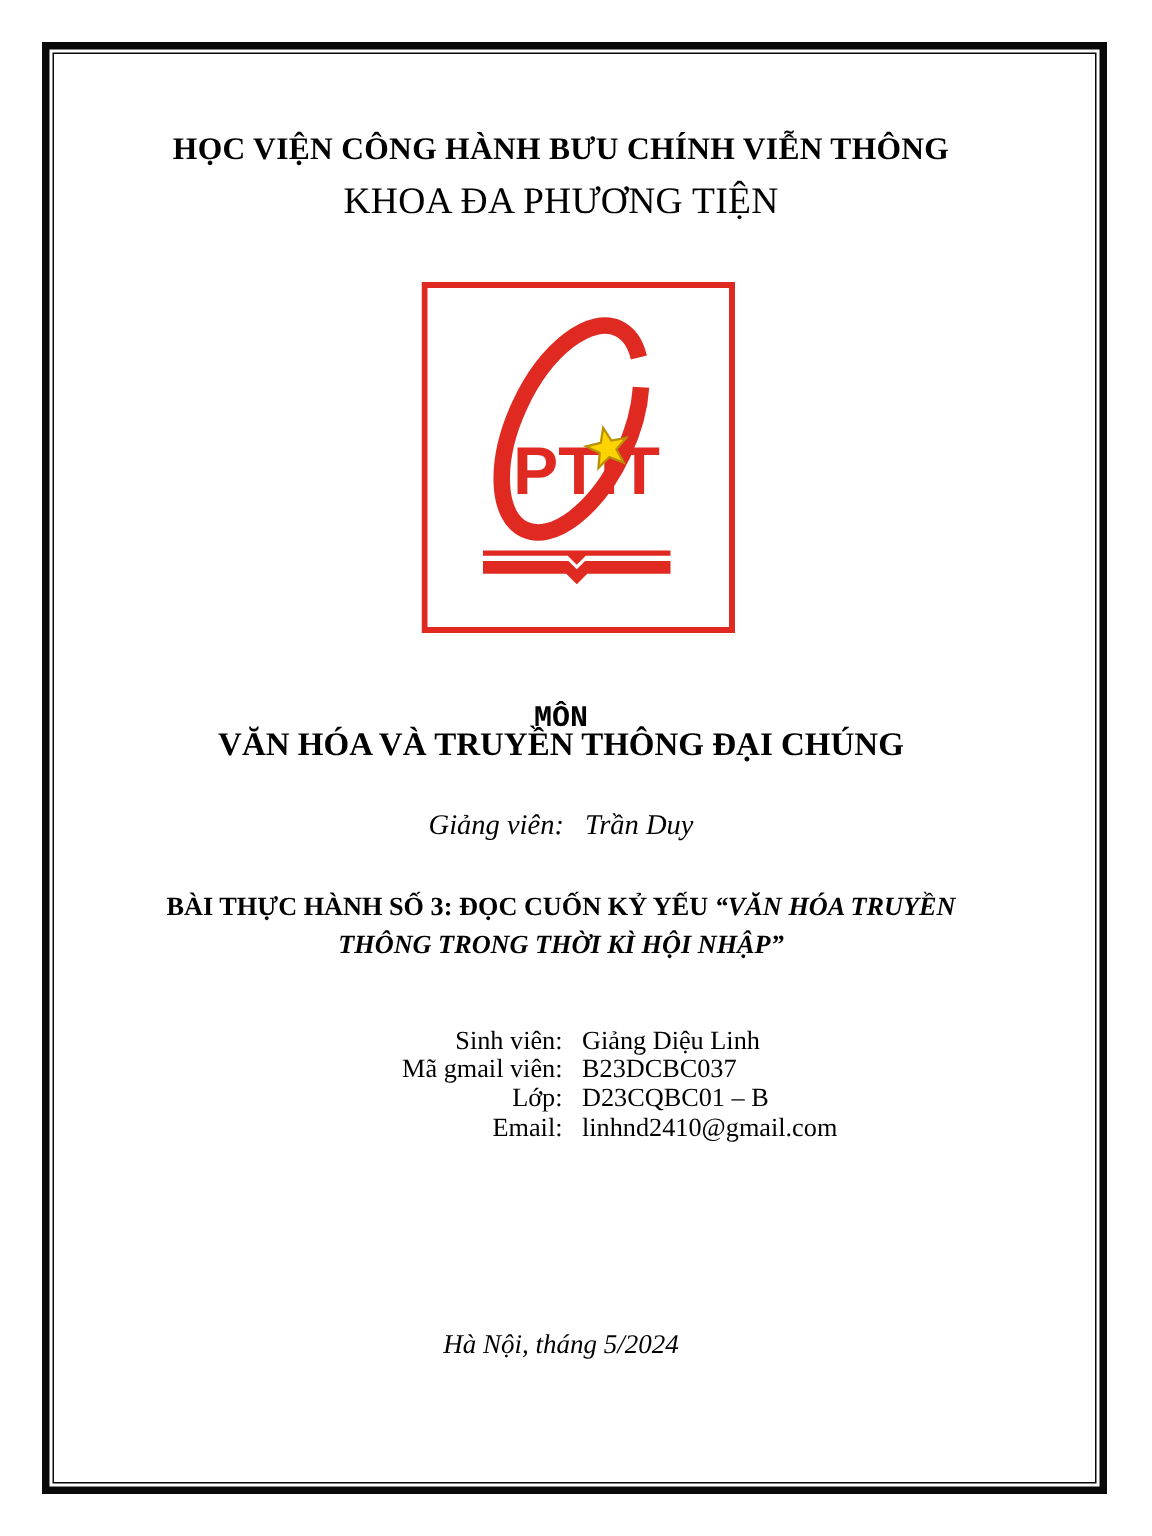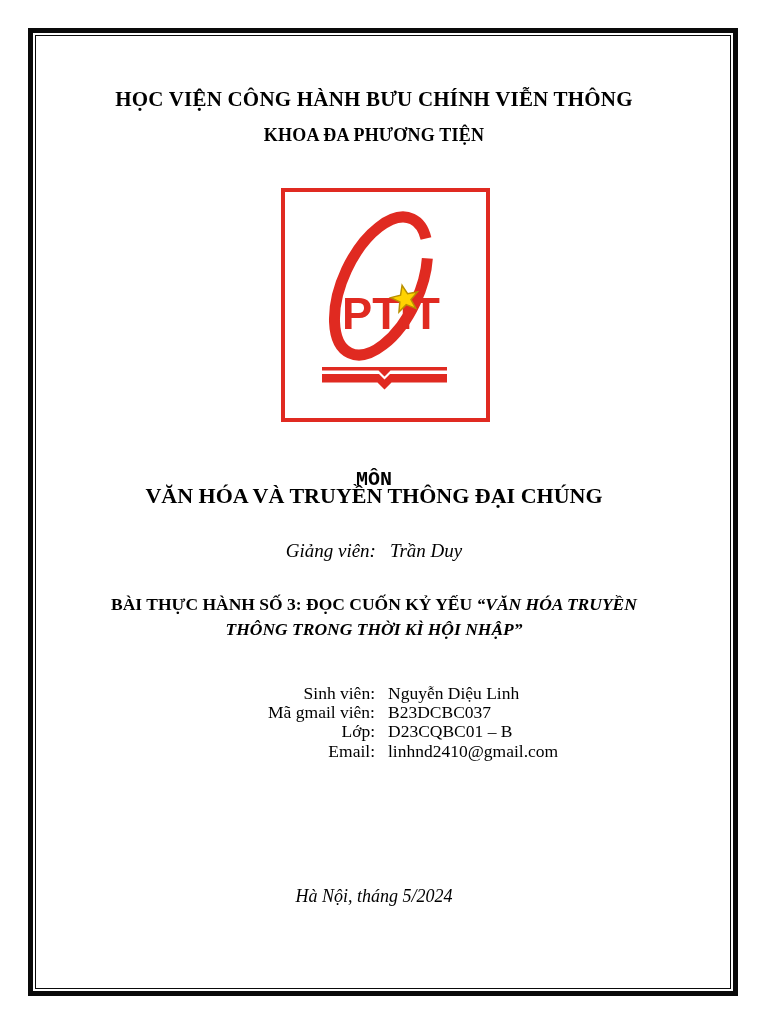--- a/index.html
+++ b/index.html
@@ -29,21 +29,21 @@
   }
   .content {
     position: absolute;
     left: 30px; right: 50px; top: 0; bottom: 0;
   }
   .centered {
     position: absolute; left: 0; right: 0;
     text-align: center;
   }
   .inst-line1 { top: 86px;  font-size: 21px; font-weight: bold; line-height: 26px; letter-spacing: .2px; }
-  .inst-line2 { top: 122px; font-size: 18px; font-weight: bold; line-height: 26px; letter-spacing: .2px; }
+  .inst-line2 { top: 122px; font-size: 25px; font-weight: normal; line-height: 26px; letter-spacing: .2px; }
 
   .logo-box {
     position: absolute;
     left: 251px; top: 188px;
     width: 191px; height: 234px;
   }
 
   .subject-label { top: 467px; font-size: 20px; font-weight: bold; line-height: 26px; font-family: Liberation Mono, monospace; }
   .subject-title { top: 483px; font-size: 22px; font-weight: bold; line-height: 26px; }
   .lecturer-line { top: 538px; font-size: 19px; font-style: italic; line-height: 26px; }
@@ -114,21 +114,21 @@
 
     <div class="assignment">
       <div class="assignment-inner">
         <span class="plain">BÀI THỰC HÀNH SỐ 3: ĐỌC CUỐN KỶ YẾU </span><span class="quoted">“VĂN HÓA TRUYỀN THÔNG TRONG THỜI KÌ HỘI NHẬP”</span>
       </div>
     </div>
 
     <div class="student-block">
       <div class="info-row">
         <span class="info-label">Sinh viên:</span>
-        <span class="info-value">Nguyễn Diệu Linh</span>
+        <span class="info-value">Giảng Diệu Linh</span>
       </div>
       <div class="info-row">
         <span class="info-label">Mã gmail viên:</span>
         <span class="info-value">B23DCBC037</span>
       </div>
       <div class="info-row">
         <span class="info-label">Lớp:</span>
         <span class="info-value">D23CQBC01 – B</span>
       </div>
       <div class="info-row">

